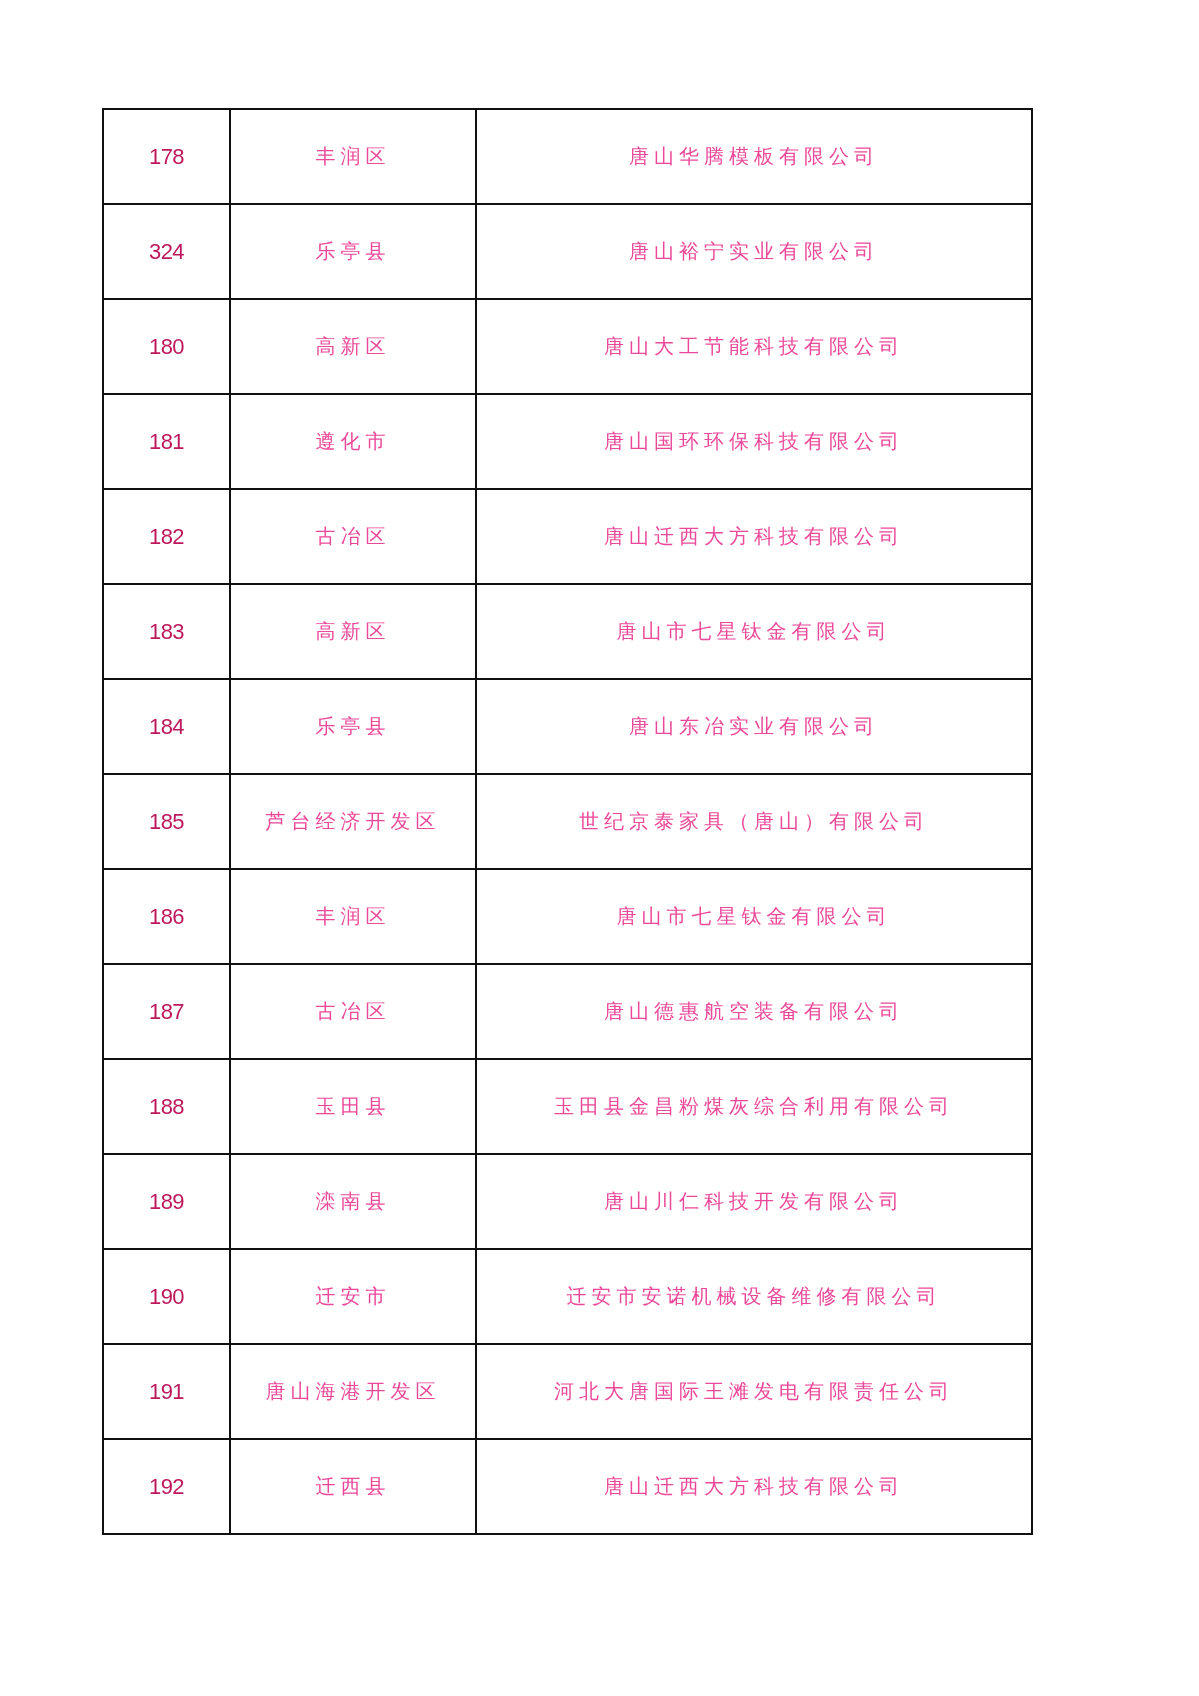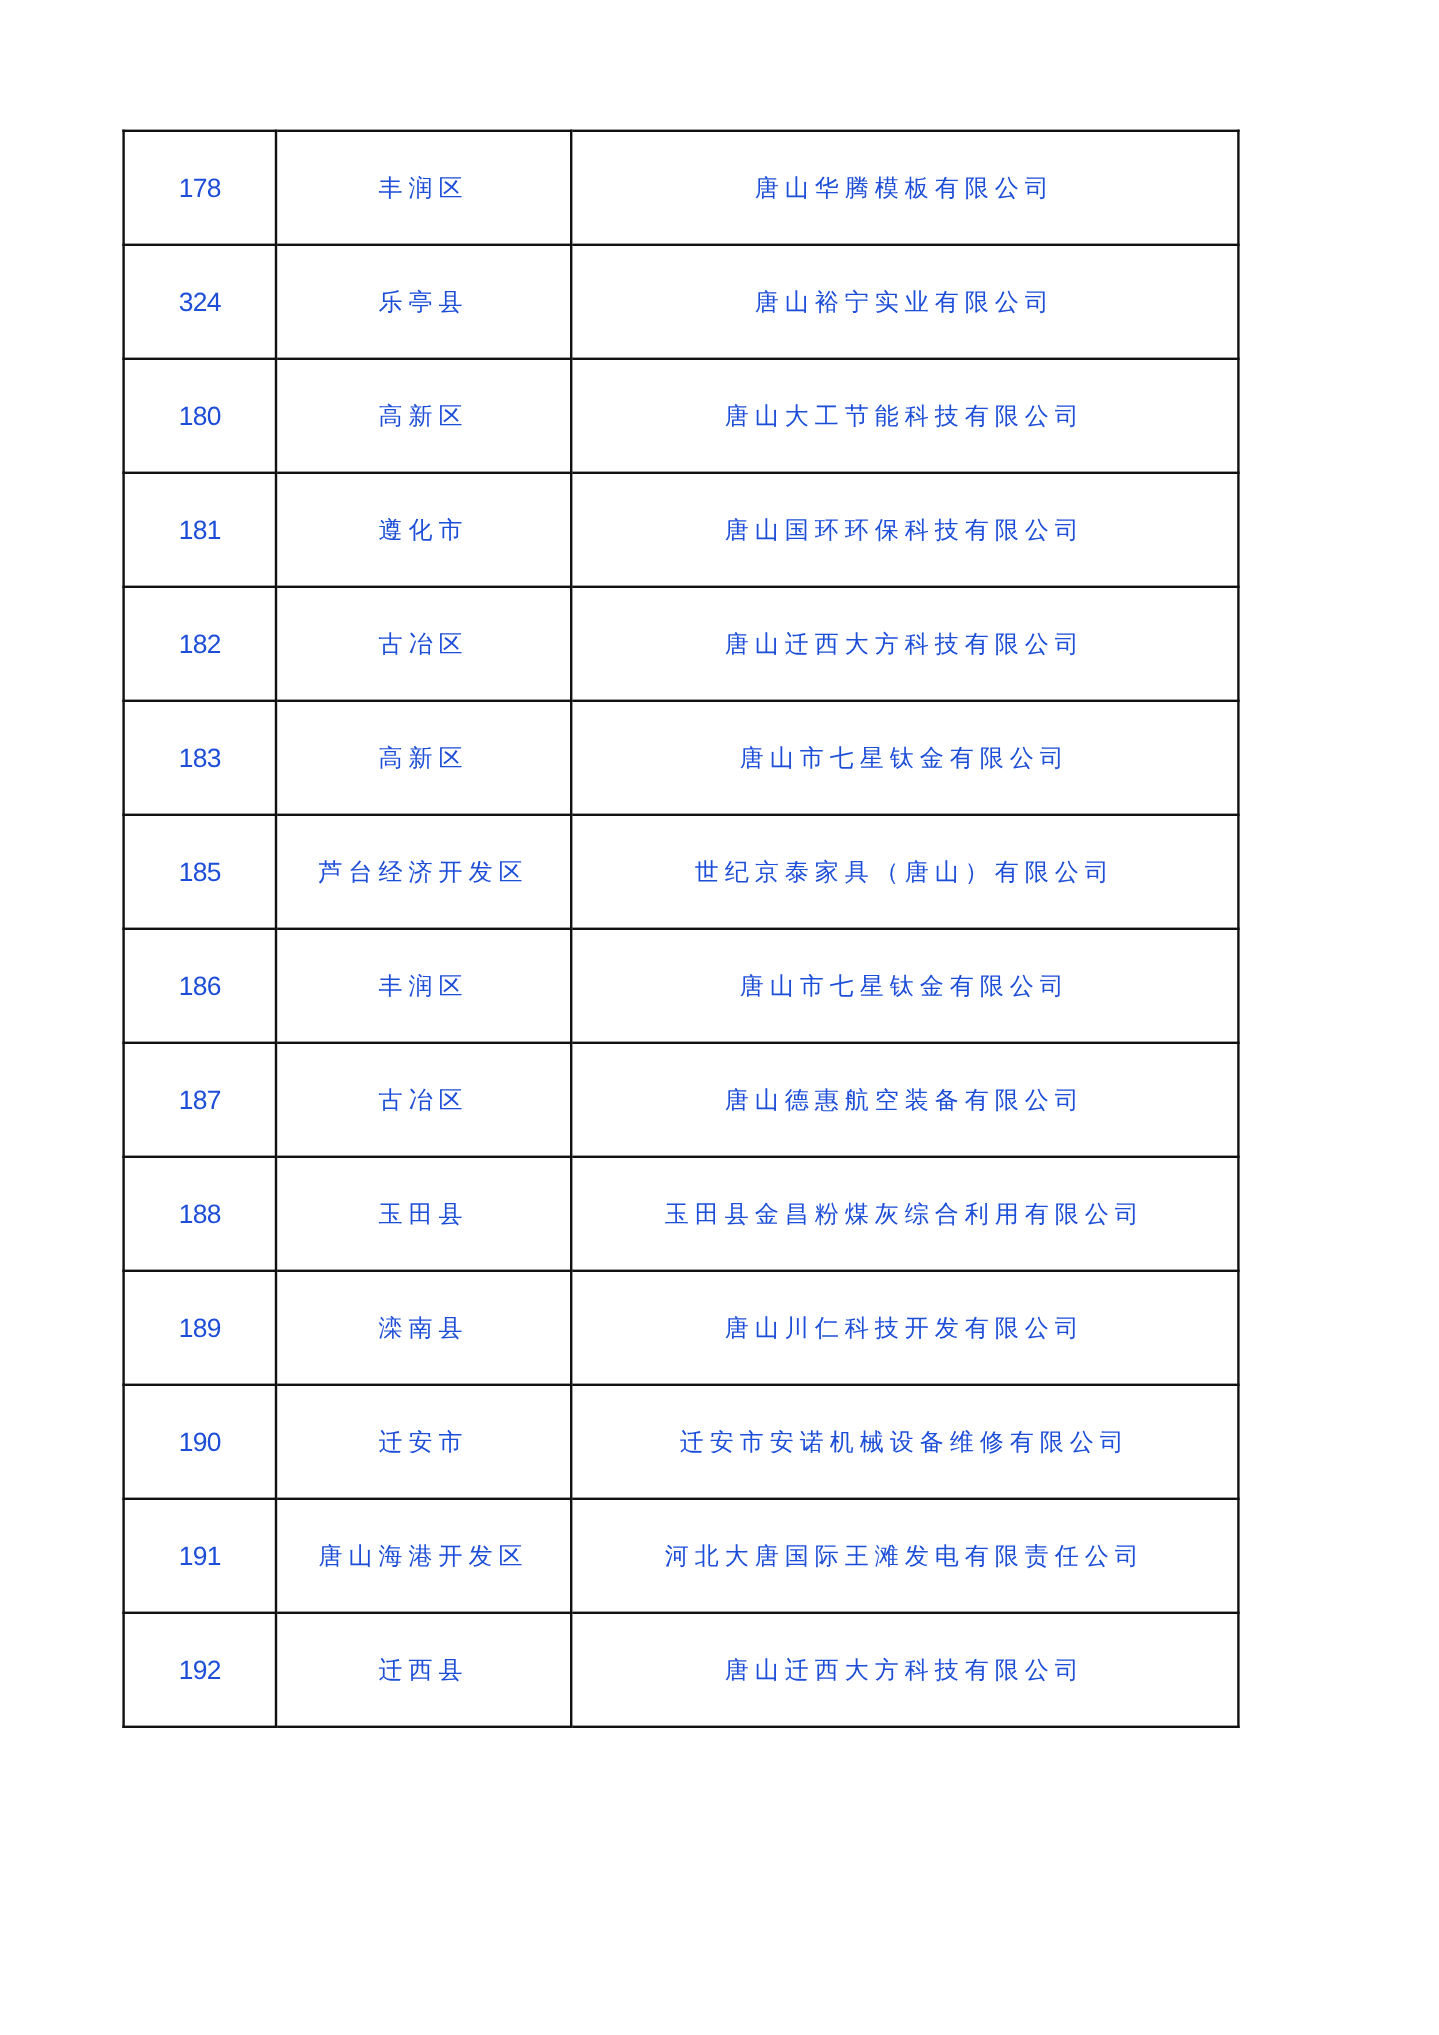--- a/index.html
+++ b/index.html
@@ -40,28 +40,28 @@
       overflow: hidden;
       white-space: nowrap;
     }
     col.c-no { width: 127px; }
     col.c-region { width: 246px; }
     col.c-company { width: 556px; }
     .num {
       font-family: "Liberation Sans", sans-serif;
       font-size: 22px;
       font-weight: normal;
-      color: #1d4ed8;
+      color: #be185d;
       letter-spacing: -0.5px;
     }
     .cjk {
       font-family: "DejaVu Sans", sans-serif;
       font-size: 20px;
       letter-spacing: 5px;
-      color: #1d4ed8;
+      color: #ec4899;
     }
   </style>
 </head>
 <body>
 
 <div class="page">
   <table class="roster">
     <colgroup>
       <col class="c-no">
       <col class="c-region">
@@ -90,20 +90,25 @@
       </tr>
       <tr>
         <td class="num">182</td>
         <td class="cjk">古冶区</td>
         <td class="cjk">唐山迁西大方科技有限公司</td>
       </tr>
       <tr>
         <td class="num">183</td>
         <td class="cjk">高新区</td>
         <td class="cjk">唐山市七星钛金有限公司</td>
+      </tr>
+      <tr>
+        <td class="num">184</td>
+        <td class="cjk">乐亭县</td>
+        <td class="cjk">唐山东冶实业有限公司</td>
       </tr>
       <tr>
         <td class="num">185</td>
         <td class="cjk">芦台经济开发区</td>
         <td class="cjk">世纪京泰家具（唐山）有限公司</td>
       </tr>
       <tr>
         <td class="num">186</td>
         <td class="cjk">丰润区</td>
         <td class="cjk">唐山市七星钛金有限公司</td>

